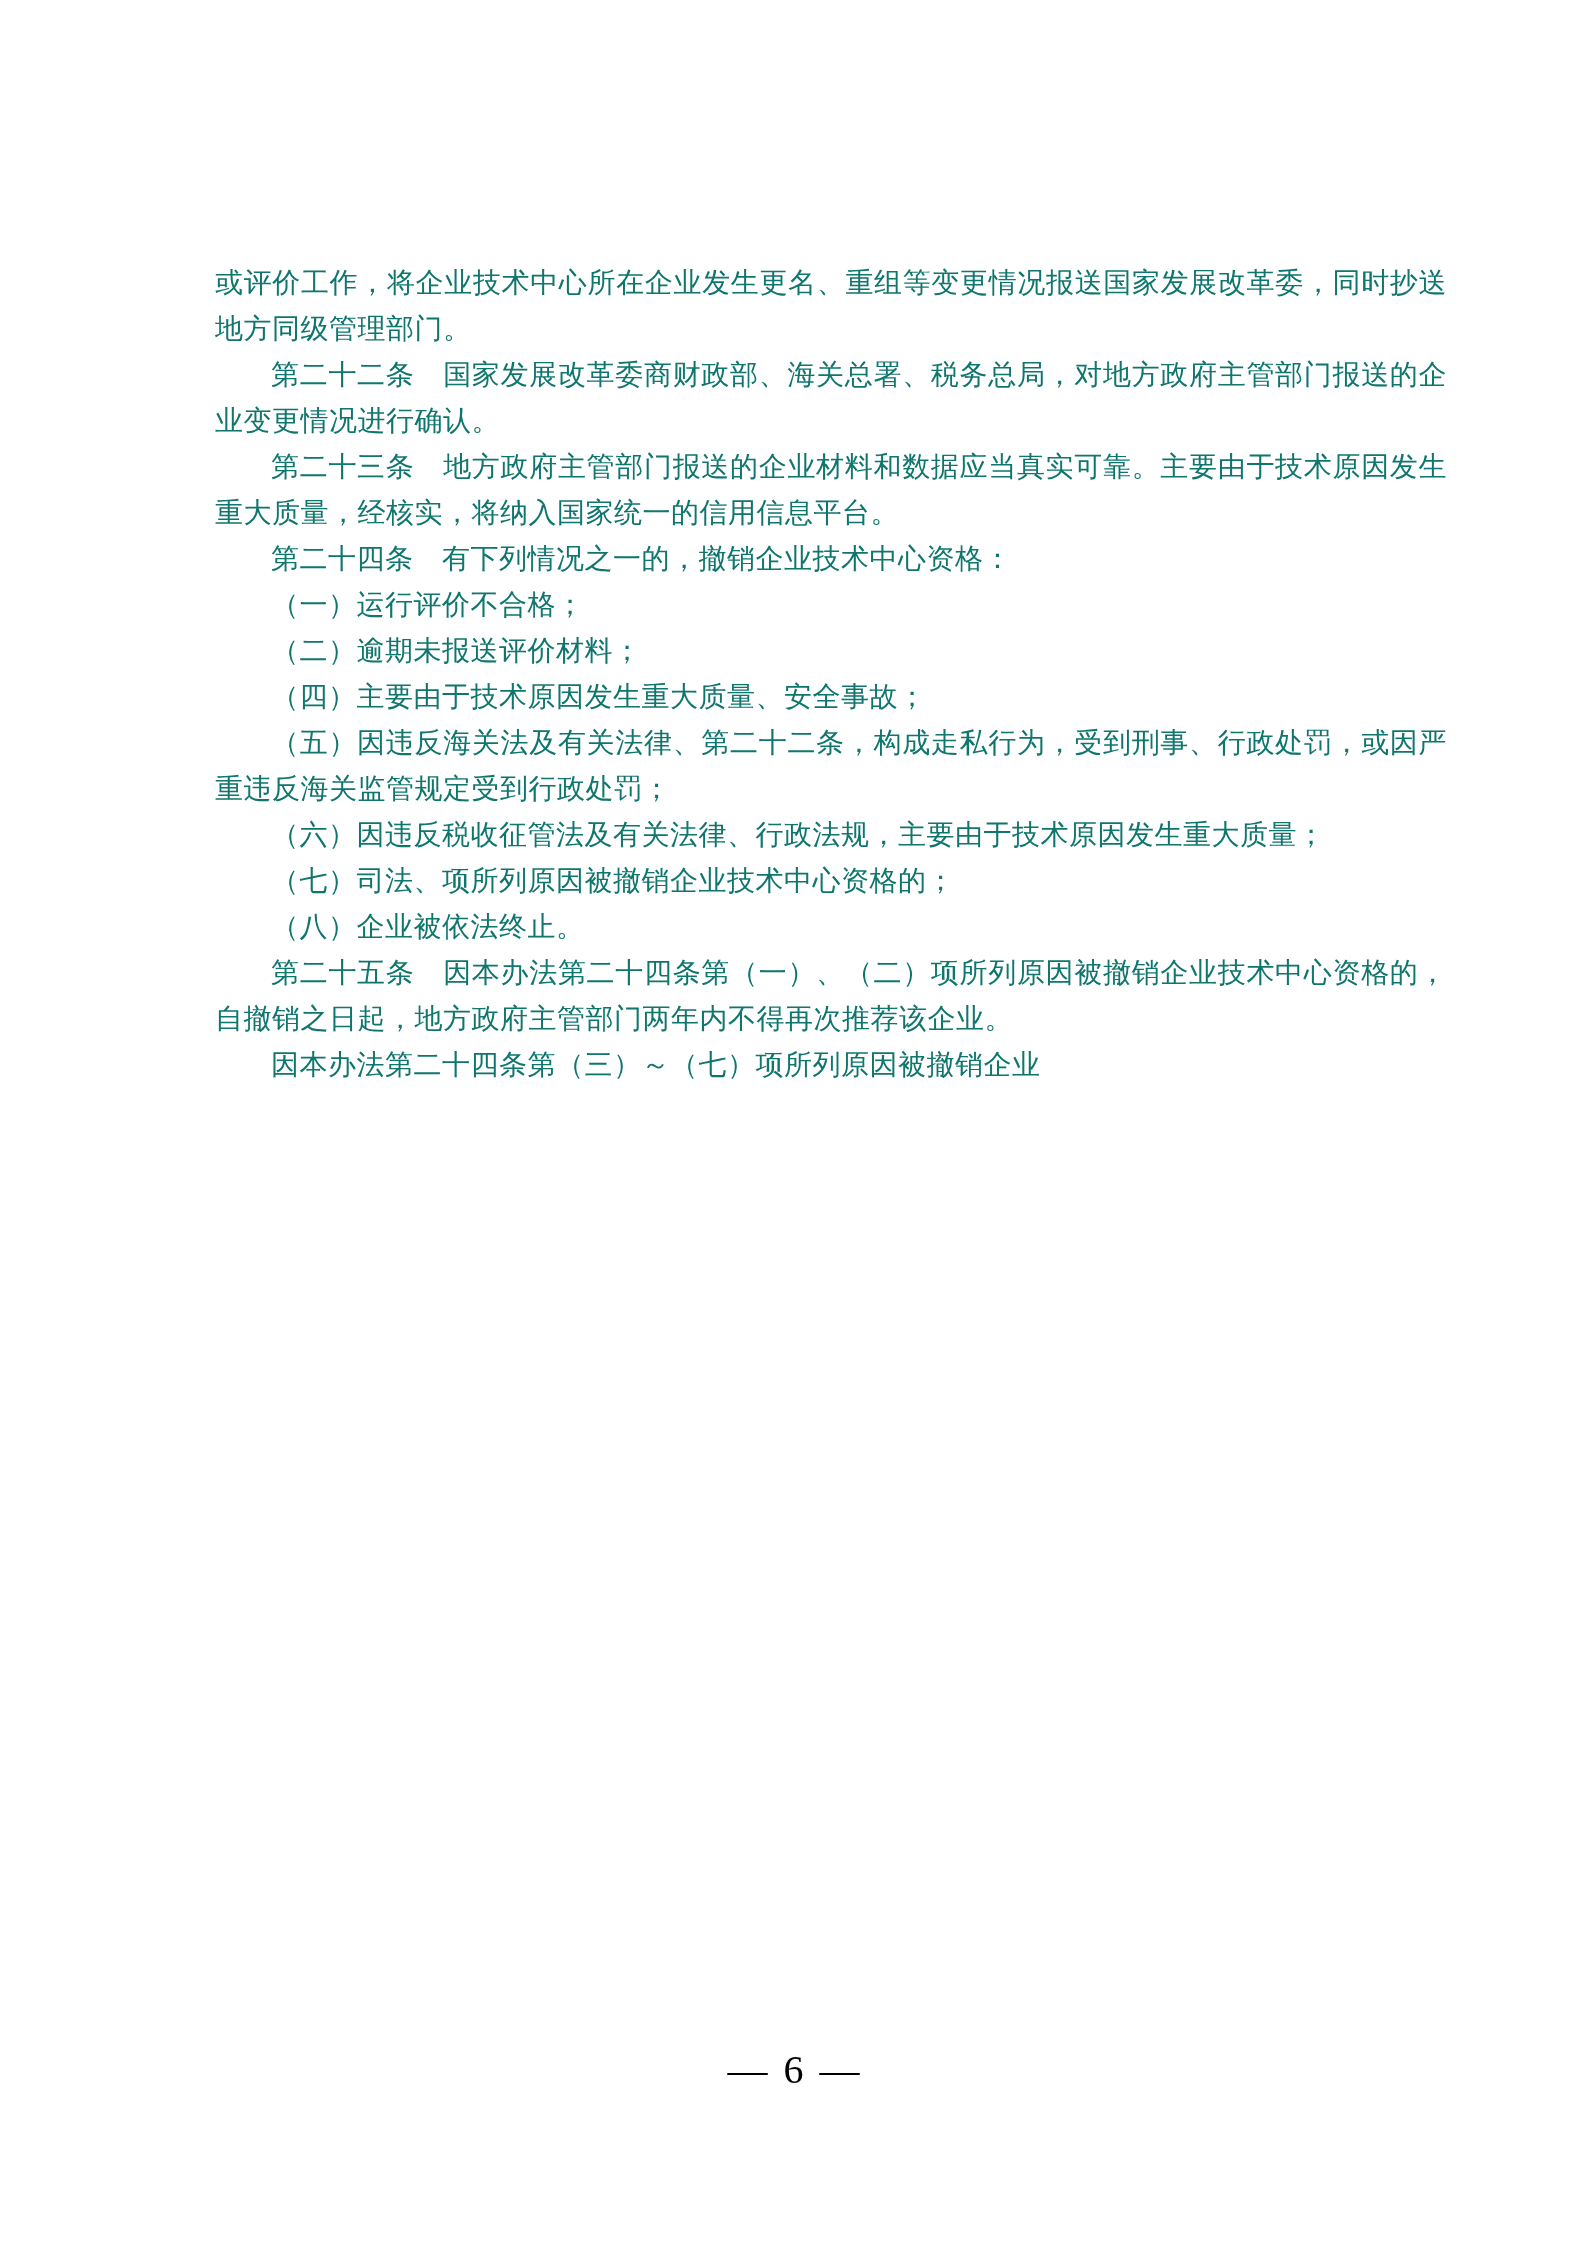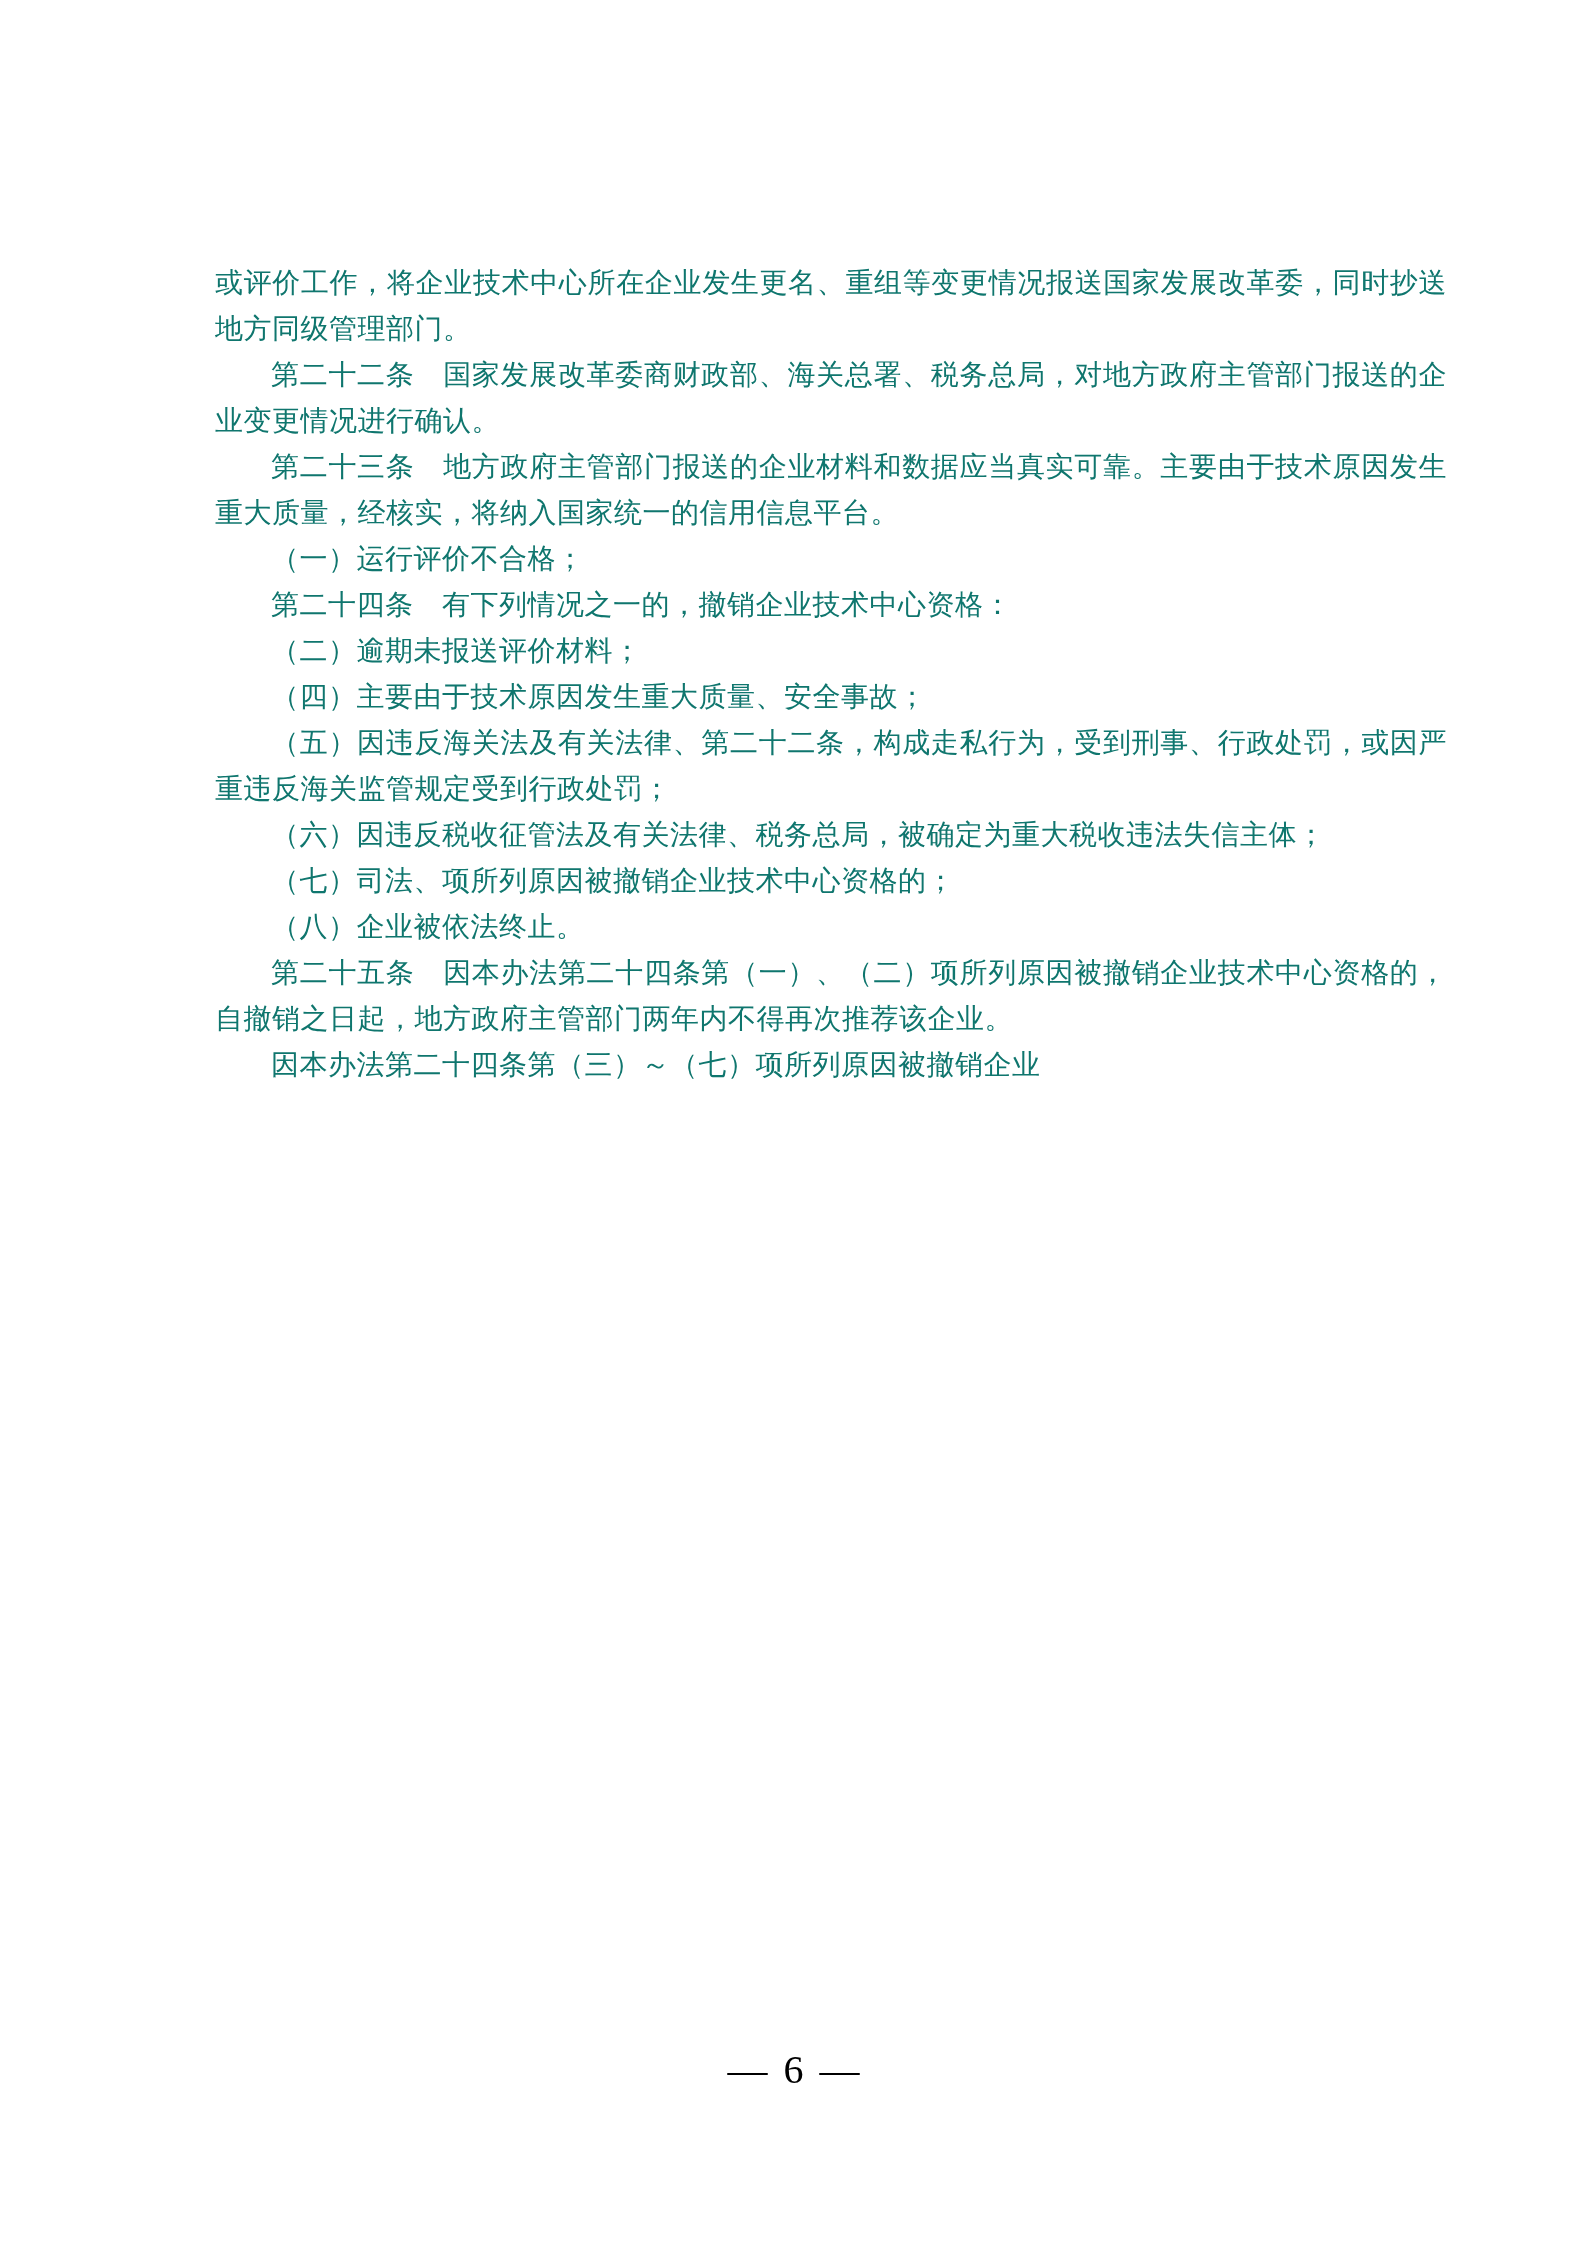--- a/index.html
+++ b/index.html
@@ -50,26 +50,26 @@
   }
 </style>
 </head>
 <body>
 
 <div class="page">
   <div class="content">
     <p class="para">或评价工作，将企业技术中心所在企业发生更名、重组等变更情况报送国家发展改革委，同时抄送地方同级管理部门。</p>
     <p class="para indent">第二十二条　国家发展改革委商财政部、海关总署、税务总局，对地方政府主管部门报送的企业变更情况进行确认。</p>
     <p class="para indent">第二十三条　地方政府主管部门报送的企业材料和数据应当真实可靠。主要由于技术原因发生重大质量，经核实，将纳入国家统一的信用信息平台。</p>
+    <p class="para indent">第二十四条　有下列情况之一的，撤销企业技术中心资格：</p>
     <p class="para indent">（一）运行评价不合格；</p>
-    <p class="para indent">第二十四条　有下列情况之一的，撤销企业技术中心资格：</p>
     <p class="para indent">（二）逾期未报送评价材料；</p>
     <p class="para indent">（四）主要由于技术原因发生重大质量、安全事故；</p>
     <p class="para indent">（五）因违反海关法及有关法律、第二十二条，构成走私行为，受到刑事、行政处罚，或因严重违反海关监管规定受到行政处罚；</p>
-    <p class="para indent">（六）因违反税收征管法及有关法律、税务总局，被确定为重大税收违法失信主体；</p>
+    <p class="para indent">（六）因违反税收征管法及有关法律、行政法规，主要由于技术原因发生重大质量；</p>
     <p class="para indent">（七）司法、项所列原因被撤销企业技术中心资格的；</p>
     <p class="para indent">（八）企业被依法终止。</p>
     <p class="para indent">第二十五条　因本办法第二十四条第（一）、（二）项所列原因被撤销企业技术中心资格的，自撤销之日起，地方政府主管部门两年内不得再次推荐该企业。</p>
     <p class="para indent">因本办法第二十四条第（三）～（七）项所列原因被撤销企业</p>
   </div>
 
   <div class="footer">
     <span class="dash">—</span><span class="pagenum">6</span><span class="dash">—</span>
   </div>
 </div>

